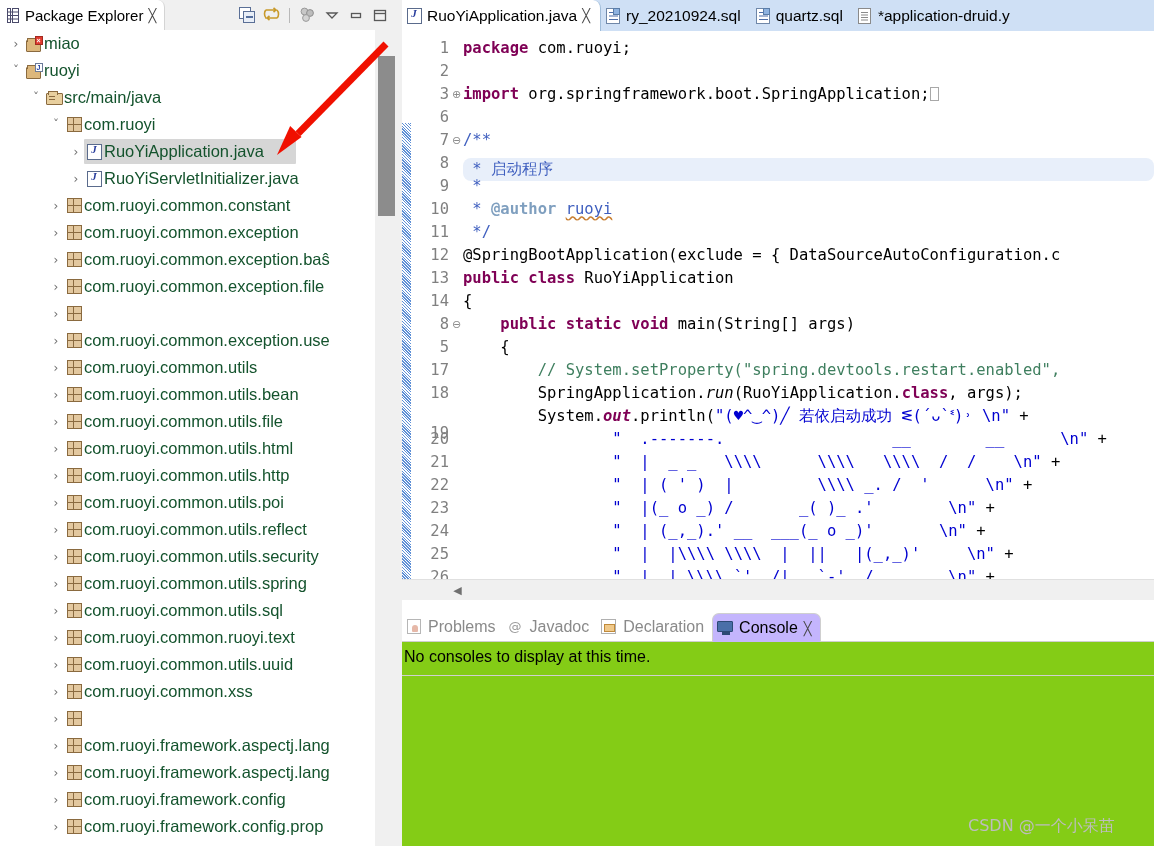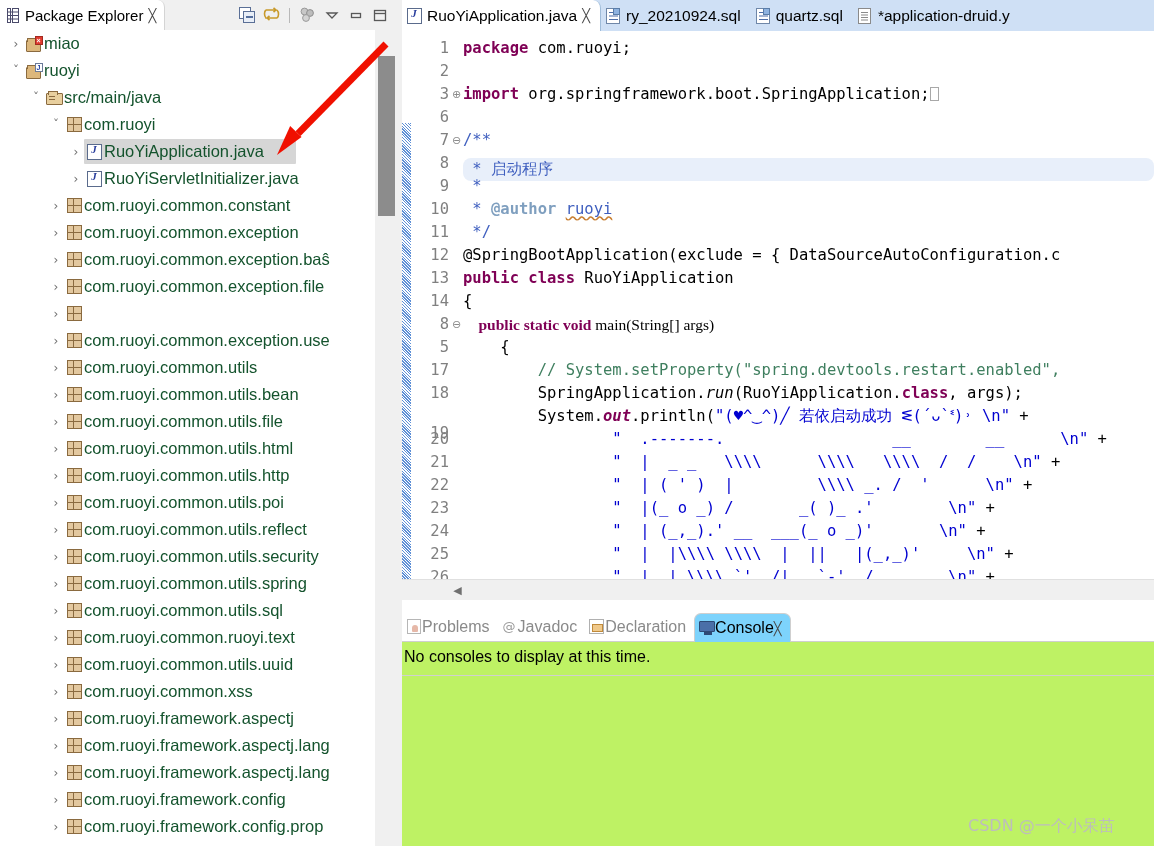--- a/index.html
+++ b/index.html
@@ -242,25 +242,25 @@
   #bottom {
     position: absolute; left: 0; top: 600px; width: 752px; height: 246px;
     background: #ffffff;
   }
   #bottom-tabs {
     position: absolute; left: 0; top: 12px; width: 752px; height: 30px;
     display: flex; align-items: flex-end;
     border-bottom: 1px solid #cfcfcf;
   }
   .btab {
-    height: 29px; display: flex; align-items: center; gap: 0;
+    height: 29px; display: flex; align-items: center; gap: 6px;
     padding: 0 8px 0 3px; font-size: 16px; color: #8a8a8a; white-space: nowrap;
   }
   .btab.active {
-    color: #000; background: #7dd3fc;
+    color: #000; background: #c4b5fd;
     border: 1px solid #cfcfcf; border-bottom: none;
     border-top-left-radius: 7px; border-top-right-radius: 7px;
     margin-bottom: -1px;
   }
   .btab .btico { width: 17px; flex: 0 0 17px; display: flex; align-items: center; justify-content: center; }
 
   .ico-prob { width: 14px; height: 15px; position: relative; }
   .ico-prob i { position: absolute; inset: 0; background: #fff; border: 1.2px solid #b6b6b6; }
   .ico-prob i::after {
     content: ""; position: absolute; left: 4px; top: 5px; width: 6px; height: 7px;
@@ -281,21 +281,21 @@
     position: absolute; left: 0; top: 0; width: 16px; height: 11px;
     background: #4a6fa8; border: 1.3px solid #2d4a75; border-radius: 1px;
   }
   .ico-cons i::after {
     content: ""; position: absolute; left: 4px; bottom: -3.5px; width: 8px; height: 2.5px;
     background: #2d4a75;
   }
 
   #console-body {
     position: absolute; left: 0; top: 42px; width: 752px; height: 204px;
-    background: #bef264;
+    background: #84cc16;
   }
   #console-msg {
     position: absolute; left: 2px; top: 6px;
     font-size: 16px; color: #000;
   }
   #console-rule {
     position: absolute; left: 0; top: 33px; width: 752px; height: 1px;
     background: #d0d0d0;
   }
 
@@ -598,21 +598,20 @@
           </span>
           <span class="tlabel">com.ruoyi.common.xss</span>
         </div>
         <div class="trow" style="padding-left: 48px;">
           <span class="twist">›</span>
           <span class="tico">
             <span class="ico-pkg">
               <i></i>
             </span>
           </span>
-          <span class="tlabel">com.ruoyi.framework.aspectj</span>
         </div>
         <div class="trow" style="padding-left: 48px;">
           <span class="twist">›</span>
           <span class="tico">
             <span class="ico-pkg">
               <i></i>
             </span>
           </span>
           <span class="tlabel">com.ruoyi.framework.aspectj.lang</span>
         </div>
@@ -729,21 +728,21 @@
           <div class="cline" style="top: 52px;"><span class="kw">import</span> org.springframework.boot.SpringApplication;<span class="placeholder-box"></span></div>
           <div class="cline" style="top: 75px;"></div>
           <div class="cline" style="top: 98px;"><span class="jd">/**</span></div>
           <div class="cline cur" style="top: 127px; border-radius: 8px;"><span class="jd"> * 启动程序</span></div>
           <div class="cline" style="top: 144px;"><span class="jd"> *</span></div>
           <div class="cline" style="top: 167px;"><span class="jd"> * </span><span class="jdtag">@author</span><span class="jd"> <span class="spell">ruoyi</span></span></div>
           <div class="cline" style="top: 190px;"><span class="jd"> */</span></div>
           <div class="cline" style="top: 213px;">@SpringBootApplication(exclude = { DataSourceAutoConfiguration.c</div>
           <div class="cline" style="top: 236px;"><span class="kw">public</span> <span class="kw">class</span> RuoYiApplication</div>
           <div class="cline" style="top: 259px;">{</div>
-          <div class="cline" style="top: 282px; font-family: Liberation Serif, serif;">    <span class="kw">public</span> <span class="kw">static</span> <span class="kw">void</span> main(String[] args)</div>
+          <div class="cline" style="top: 282px;">    <span class="kw">public</span> <span class="kw">static</span> <span class="kw">void</span> main(String[] args)</div>
           <div class="cline" style="top: 305px;">    {</div>
           <div class="cline" style="top: 328px;">        <span class="cm">// System.setProperty("spring.devtools.restart.enabled",</span></div>
           <div class="cline" style="top: 351px;">        SpringApplication.<span class="it">run</span>(RuoYiApplication.<span class="kw">class</span>, args);</div>
           <div class="cline" style="top: 374px;">        System.<span class="kw it">out</span>.println(<span class="ascii">"(♥^‿^)╱ 若依启动成功 ᓬ(´ᴗ`ᓫ)˒ \n"</span> +</div>
           <div class="cline" style="top: 397px;">                <span class="ascii">"  .-------.                  __        __      \n"</span> +</div>
           <div class="cline" style="top: 420px;">                <span class="ascii">"  |  _ _   \\\\      \\\\   \\\\  /  /    \n"</span> +</div>
           <div class="cline" style="top: 443px;">                <span class="ascii">"  | ( ' )  |         \\\\ _. /  '      \n"</span> +</div>
           <div class="cline" style="top: 466px;">                <span class="ascii">"  |(_ o _) /       _( )_ .'        \n"</span> +</div>
           <div class="cline" style="top: 489px;">                <span class="ascii">"  | (_,_).' __  ___(_ o _)'       \n"</span> +</div>
           <div class="cline" style="top: 512px;">                <span class="ascii">"  |  |\\\\ \\\\  |  ||   |(_,_)'     \n"</span> +</div>

